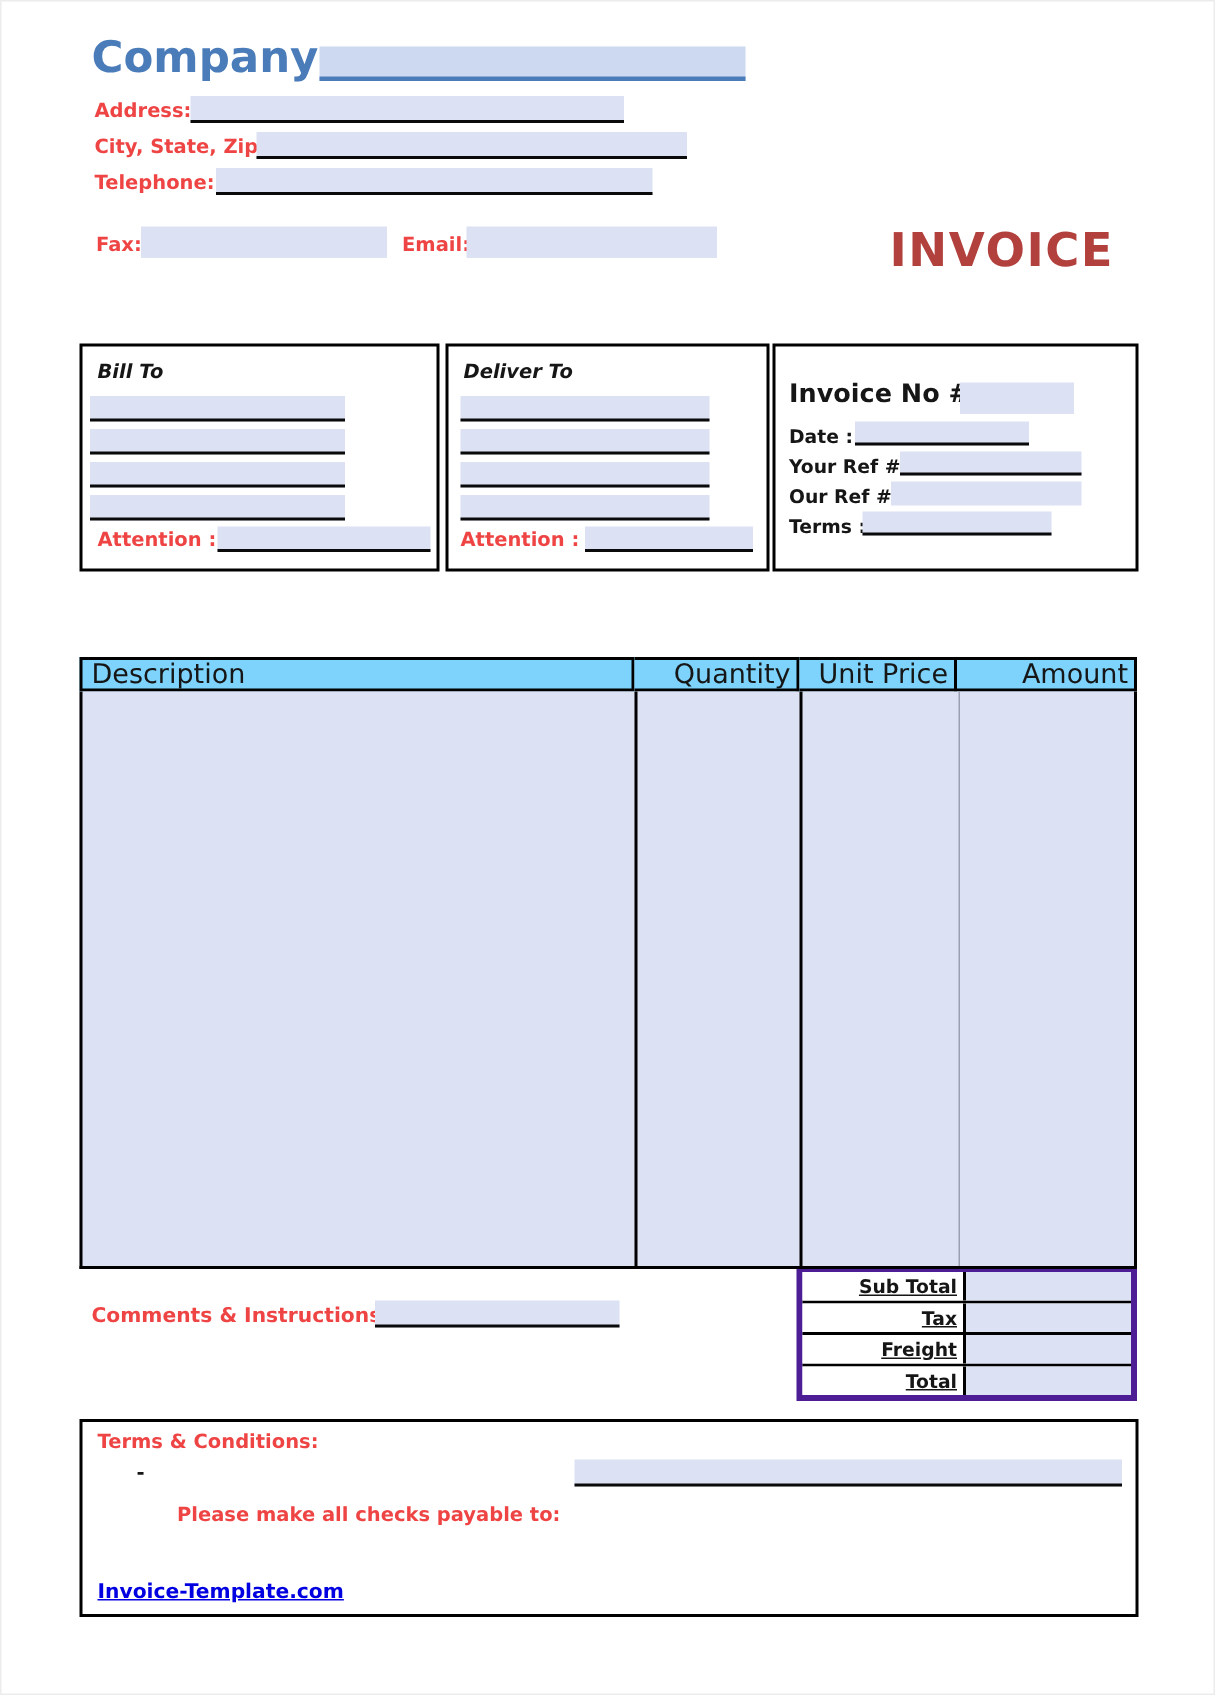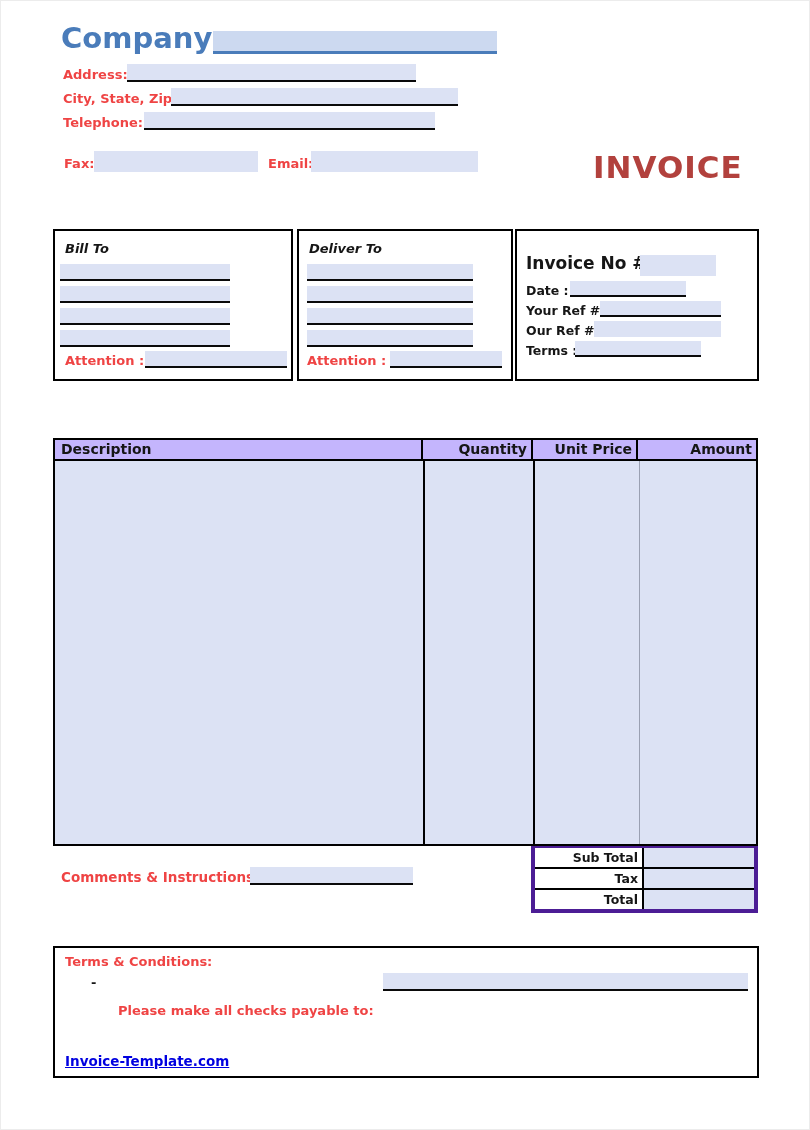--- a/index.html
+++ b/index.html
@@ -18,32 +18,32 @@
   .company-fld { background:var(--company-field-fill,#ccd9f0); border-bottom:3px solid var(--accent-blue,#4a7cba); }
   .invoice-title { font-size:31px; font-weight:bold; color:var(--invoice-red,#b2413d); letter-spacing:1px; }
 
   .box-title { font-weight:bold; font-style:italic; font-size:13px; }
   .info-lbl { font-weight:bold; font-size:12.5px; white-space:nowrap; }
   .invno-lbl { font-weight:bold; font-size:17px; white-space:nowrap; }
 
   .thead { display:flex; height:23px; box-sizing:border-box; }
   .th {
     box-sizing:border-box; border:2px solid #000; border-left-width:0;
-    font-weight:bold; font-size:14px; line-height:19px; background:#c4b5fd;
+    font-weight:normal; font-size:18px; line-height:19px; background:#7dd3fc;
     text-align:right; padding:0 4px;
   }
   .th:first-child { border-left-width:2px; text-align:left; padding-left:6px; }
   .tbody {
     background:var(--field-fill,#dce2f4);
     border:2px solid #000; border-top:none; box-sizing:border-box;
   }
   .vline { position:absolute; top:0; bottom:0; width:2px; background:#000; }
   .vline.gray { width:1px; background:#9aa0b2; }
 
-  .totals { box-sizing:border-box; border:4px solid #4c1d95; border-top-width:2px; }
+  .totals { box-sizing:border-box; border:4px solid #4c1d95; border-top-width:2px;text-decoration:underline; }
   .totals-row { display:flex; border-bottom:2px solid #000; }
   .totals-row:last-child { border-bottom:none; }
   .totals-label {
     width:103px; background:#fff; border-right:2px solid #000;
     font-weight:bold; font-size:12.5px; text-align:right;
     padding-right:4px; line-height:19px; height:19px;
   }
   .totals-value { flex:1; background:var(--field-fill,#dce2f4); height:19px; }
 
   .link { font-weight:bold; font-size:13.5px; color:var(--link-blue,#0000e0); text-decoration:underline; white-space:nowrap; }
@@ -127,20 +127,24 @@
   <div class="abs totals" style="left:530px; top:845px; width:227px;">
     <div class="totals-row">
       <div class="totals-label">Sub Total</div>
       <div class="totals-value"></div>
     </div>
     <div class="totals-row">
       <div class="totals-label">Tax</div>
       <div class="totals-value"></div>
     </div>
     <div class="totals-row">
+      <div class="totals-label">Freight</div>
+      <div class="totals-value"></div>
+    </div>
+    <div class="totals-row">
       <div class="totals-label">Total</div>
       <div class="totals-value"></div>
     </div>
   </div>
 
   <div class="abs lbl" style="left:60px; top:868px; font-size:13.5px;">Comments &amp; Instructions:</div>
   <div class="abs fld ul" style="left:249px; top:866px; width:163px; height:16px;"></div>
 
   <div class="abs box" style="left:52px; top:945px; width:706px; height:132px;">
     <div class="abs lbl" style="left:10px; top:6px;">Terms &amp; Conditions:</div>

